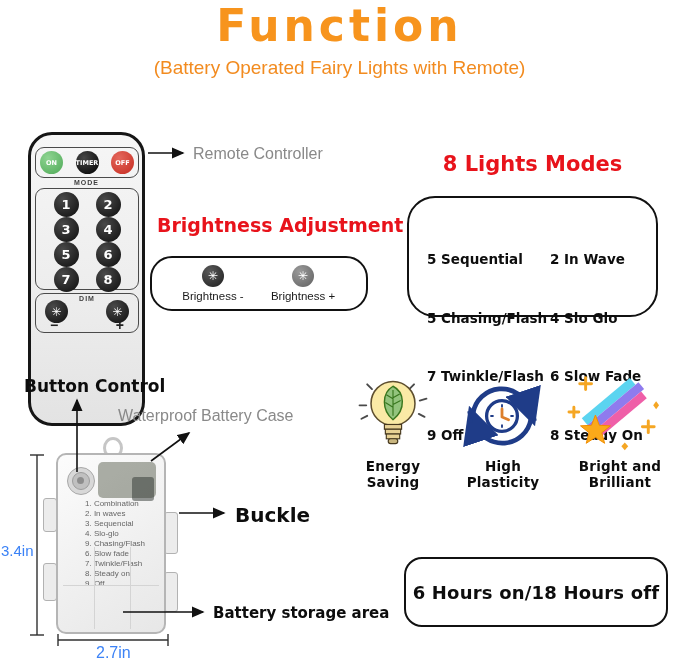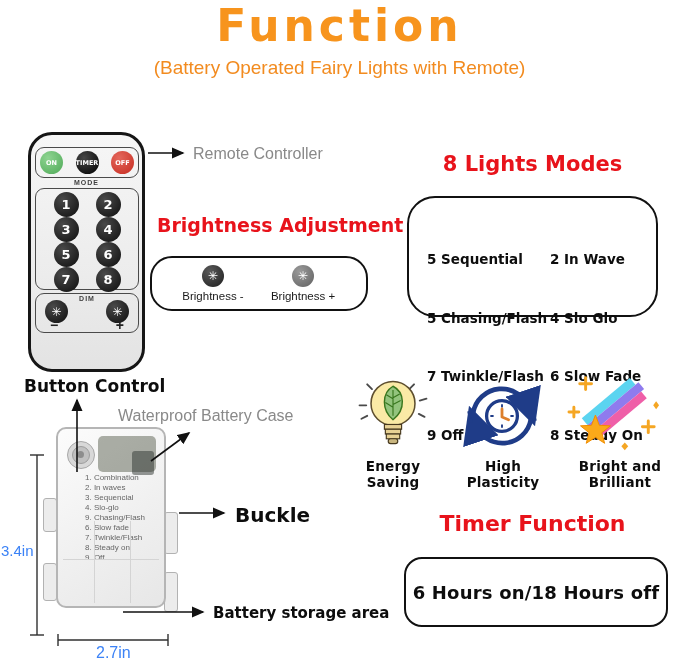--- a/index.html
+++ b/index.html
@@ -4,21 +4,21 @@
 <style>
   html,body{margin:0;padding:0;background:#fff;}
   #canvas{position:relative;width:679px;height:662px;background:#fff;overflow:hidden;
           font-family:"Liberation Sans",sans-serif;}
   .abs{position:absolute;}
   
   .title{left:0;top:0;width:100%;text-align:center;color:#F7941D;
          font-family:"DejaVu Sans",sans-serif;font-weight:800;font-size:44px;letter-spacing:4px;}
   .subtitle{left:0;top:57px;width:100%;text-align:center;color:#F28B1F;font-size:19px;}
   
-  .remote{left:28px;top:132px;width:117px;height:240px;border:3px solid #161616;border-radius:24px;
+  .remote{left:28px;top:132px;width:117px;height:294px;border:3px solid #161616;border-radius:24px;
           background:linear-gradient(180deg,#f6f6f6 0%,#ececec 60%,#e3e3e3 100%);box-sizing:border-box;}
   .rgroup{position:absolute;left:4px;width:104px;border:1.5px solid #4a4a4a;border-radius:9px;box-sizing:border-box;}
   .power-row{top:12px;height:31px;display:flex;align-items:center;justify-content:space-between;padding:0 4px;}
   .pbtn{width:23px;height:23px;border-radius:50%;color:#fff;font-size:6.5px;font-weight:bold;
         display:flex;align-items:center;justify-content:center;font-family:"DejaVu Sans",sans-serif;}
   .pbtn.on{background:radial-gradient(circle at 35% 30%,#8ed491,#4fa957);}
   .pbtn.timer{background:radial-gradient(circle at 35% 30%,#474747,#000);}
   .pbtn.off{background:radial-gradient(circle at 35% 30%,#e4675c,#c62c20);}
   .mode-lbl{position:absolute;left:0;top:44px;width:100%;text-align:center;font-size:7px;
             color:#3f3f3f;letter-spacing:1px;font-weight:bold;}
@@ -46,21 +46,21 @@
   .bright-item{position:absolute;top:7px;width:90px;text-align:center;}
   .bright-circle{width:22px;height:22px;border-radius:50%;margin:0 auto;color:#fff;font-size:12px;
                  display:flex;align-items:center;justify-content:center;}
   .bc-dark{background:radial-gradient(circle at 35% 30%,#5a5a5a,#1e1e1e);}
   .bc-lite{background:radial-gradient(circle at 35% 30%,#9a9a9a,#606060);}
   .bright-txt{font-size:11.5px;color:#1a1a1a;margin-top:3px;}
   .modes-box{left:407px;top:196px;width:251px;height:121px;border-radius:28px;}
   .modes-col{position:absolute;top:13px;font-size:13.5px;line-height:19.5px;white-space:pre;}
   
   .case-loop{left:103px;top:437px;width:14px;height:16px;border:3.5px solid #c6c6c6;border-radius:50%;background:#fff;}
-  .case-body{left:56px;top:427px;width:110px;height:181px;border:2px solid #b5b5b5;border-radius:10px;
+  .case-body{left:56px;top:453px;width:110px;height:181px;border:2px solid #b5b5b5;border-radius:10px;
              background:linear-gradient(145deg,#fcfcfc 0%,#f0f0f0 55%,#e7e7e7 100%);box-sizing:border-box;}
   .case-btn{position:absolute;left:9px;top:12px;width:26px;height:26px;border-radius:50%;
             background:#d8d8d8;border:1px solid #a8a8a8;}
   .case-btn::before{content:"";position:absolute;left:4px;top:4px;width:16px;height:16px;border-radius:50%;
             background:#c0c0c0;border:1px solid #9d9d9d;}
   .case-btn::after{content:"";position:absolute;left:9px;top:9px;width:7px;height:7px;border-radius:50%;background:#8d8d8d;}
   .case-comp{position:absolute;left:40px;top:7px;width:58px;height:36px;border-radius:5px;
              background:#49503f;opacity:.45;}
   .case-comp2{position:absolute;left:74px;top:22px;width:22px;height:24px;border-radius:3px;background:#2e3330;opacity:.5;}
   .case-list{position:absolute;left:27px;top:44px;font-size:8px;line-height:10px;color:#666;}
@@ -213,21 +213,20 @@
       <path d="M8 40 L8 50 M3 45 L13 45"></path>
       <path d="M84 54 L84 66 M78 60 L90 60"></path>
     </g>
     <path d="M60 76 L63.5 80 L60 84 L56.5 80 Z" fill="#F5A623"></path>
     <path d="M92 34 L95 38 L92 42 L89 38 Z" fill="#F5A623"></path>
   </svg>
   <div class="abs black-bold feat-label" style="left:343px;width:100px;">Energy Saving</div>
   <div class="abs black-bold feat-label" style="left:447px;width:112px;">High Plasticity</div>
   <div class="abs black-bold feat-label" style="left:553px;width:134px;">Bright and Brilliant</div>
 
-  <div class="abs red-heading" style="left:407px;top:511px;width:251px;text-align:center;font-size:22px;">Timer Function</div>
   <div class="abs round-box timer-box">
     <span class="black-bold timer-text">6 Hours on/18 Hours off</span>
   </div>
 
   <svg class="overlay" width="679" height="662" viewBox="0 0 679 662">
     <defs>
       <marker id="ah" markerWidth="9" markerHeight="8" refX="7" refY="3.5" orient="auto">
         <path d="M0 0 L8 3.5 L0 7 Z" fill="#111"></path>
       </marker>
     </defs>

